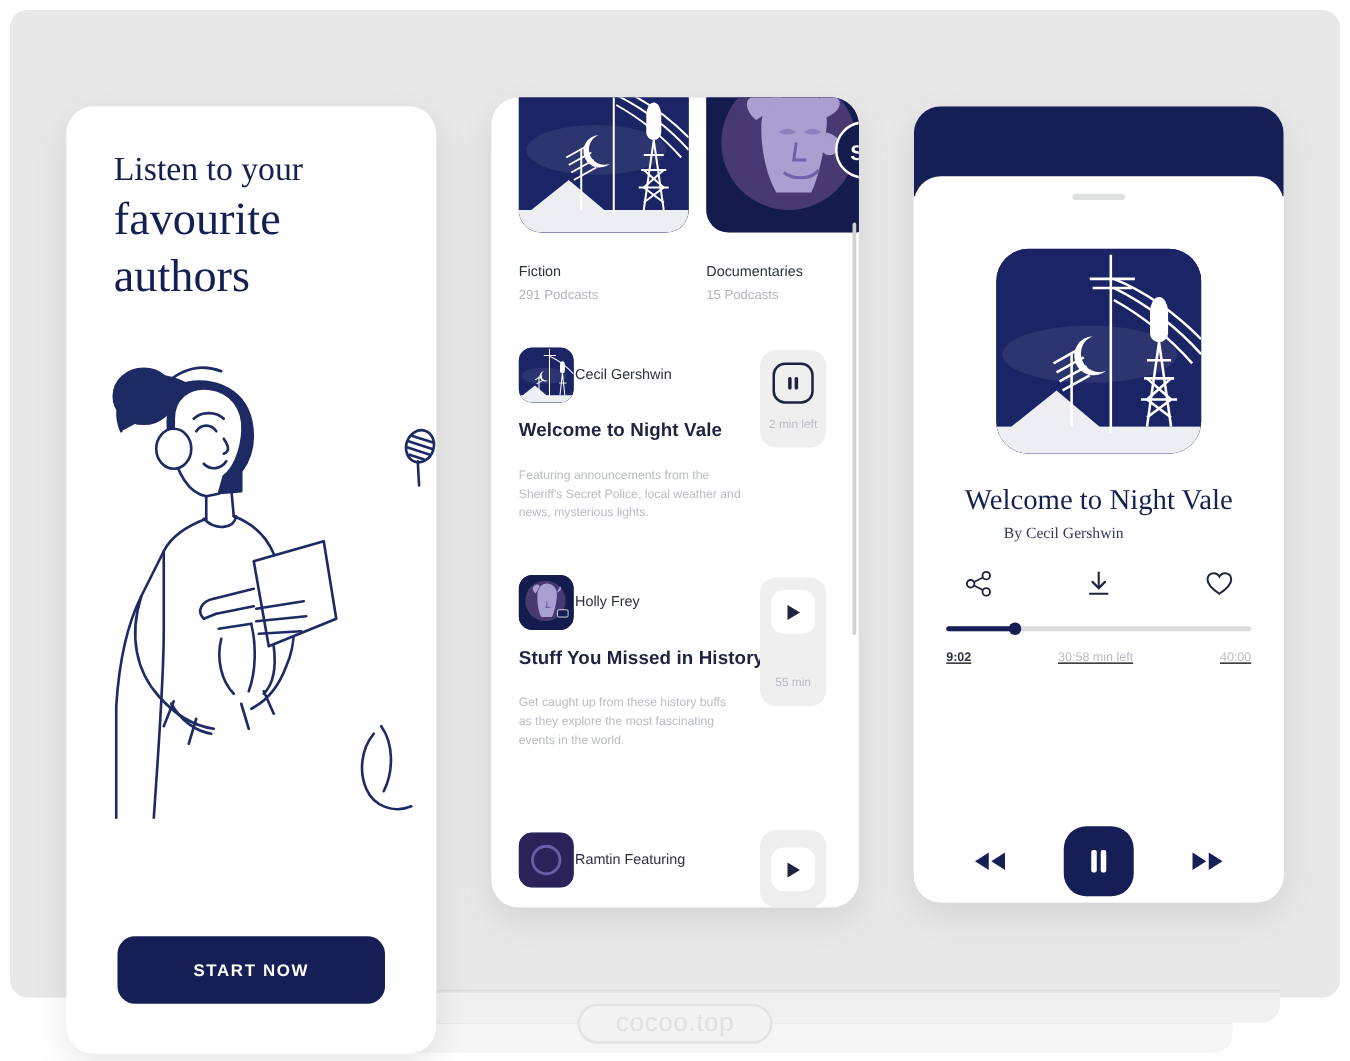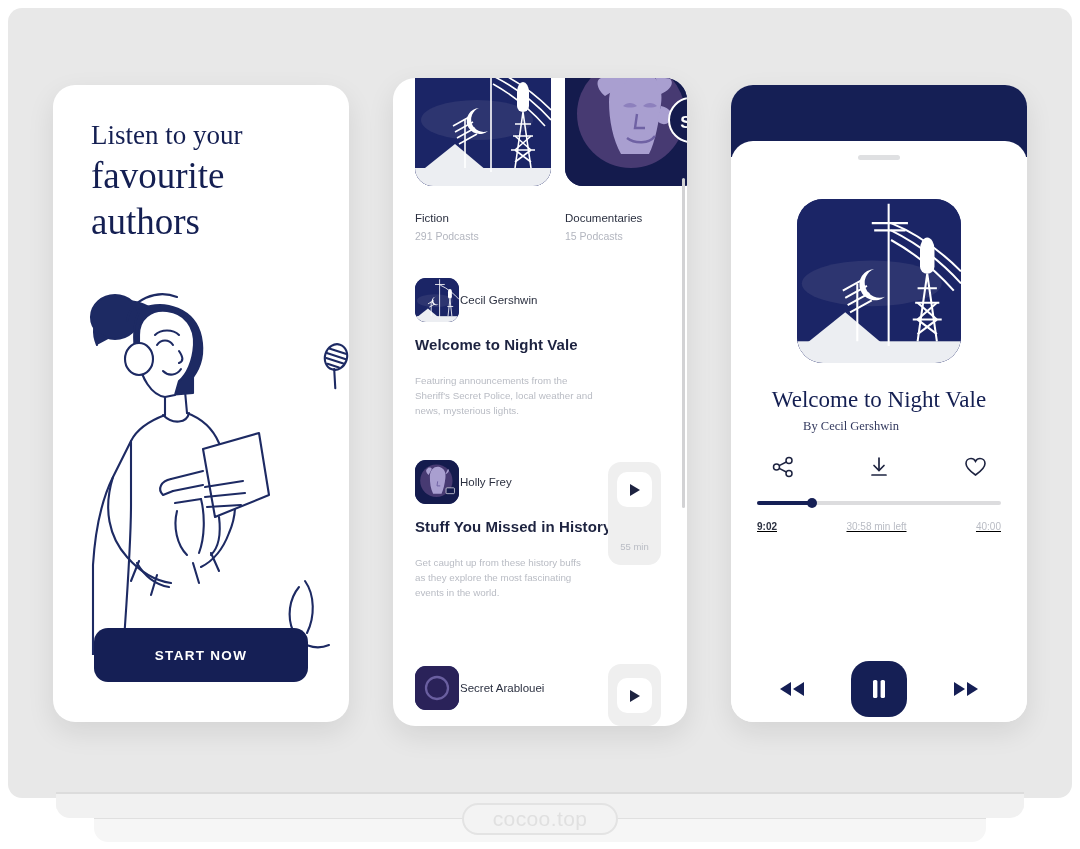--- a/index.html
+++ b/index.html
@@ -53,21 +53,21 @@
   }
 
   
   .phone {
     position: absolute;
     background: #ffffff;
     border-radius: 22px;
     overflow: hidden;
     box-shadow: 0 10px 28px rgba(0,0,0,.09);
   }
-  #phone-onboarding { left: 53px;  top: 85px; width: 296px; height: 637px; }
+  #phone-onboarding { left: 53px;  top: 85px; width: 296px; height: 758px; }
   #phone-browse     { left: 393px; top: 78px; width: 294px; height: 648px; }
   #phone-player     { left: 731px; top: 85px; width: 296px; height: 637px; }
 
   
   .hero-title {
     position: absolute;
     left: 38px; top: 35px;
     width: 230px;
     font-family: "Liberation Serif", serif;
     color: #141f52;
@@ -362,20 +362,29 @@
             </g>
             <path d="M102,44 a6,10 0 0,1 12,0 l0,14 a6,6 0 0,1 -12,0 z" fill="#ffffff"></path>
           </svg>
         </div>
         <div class="ep-author">Cecil Gershwin</div>
       </div>
       <div class="ep-title">Welcome to Night Vale</div>
       <div class="ep-desc">Featuring announcements from the Sheriff's Secret Police, local weather and news, mysterious lights.</div>
     </div>
 
+    <div class="ep-pill" style="top:202px; left:215px;">
+      <div class="pill-btn-outline">
+        <svg width="13" height="13" viewBox="0 0 13 13">
+          <rect x="2.5" y="1.5" width="2.8" height="10" rx="1.2" fill="#1d2340"></rect>
+          <rect x="7.7" y="1.5" width="2.8" height="10" rx="1.2" fill="#1d2340"></rect>
+        </svg>
+      </div>
+      <div class="pill-label">2 min left</div>
+    </div>
 
     <div class="episode" style="top:382px;">
       <div class="ep-head">
         <div class="ep-thumb">
           <svg width="44" height="44" viewBox="0 0 136 136">
             <rect width="136" height="136" fill="#141b4d"></rect>
             <circle cx="66" cy="64" r="50" fill="#473a72"></circle>
             <g fill="#a99fd0">
               <path d="M46,52 C46,28 62,18 76,22 C92,26 96,42 94,56
                        C92,74 88,92 82,104 L56,104 C48,90 46,70 46,52 Z"></path>
@@ -402,21 +411,21 @@
     </div>
 
     <div class="episode" style="top:588px;">
       <div class="ep-head">
         <div class="ep-thumb">
           <svg width="44" height="44" viewBox="0 0 136 136">
             <rect width="136" height="136" fill="#2a2259"></rect>
             <circle cx="68" cy="68" r="34" fill="none" stroke="#6a5fa0" stroke-width="7"></circle>
           </svg>
         </div>
-        <div class="ep-author">Secret Arablouei</div>
+        <div class="ep-author">Ramtin Featuring</div>
       </div>
     </div>
 
     <div class="ep-pill" style="top:586px; left:215px; height:62px;">
       <div class="pill-btn-solid" style="margin-top:4px;">
         <svg width="13" height="14" viewBox="0 0 13 14">
           <path d="M2,1 L12,7 L2,13 Z" fill="#1d2340"></path>
         </svg>
       </div>
     </div>

